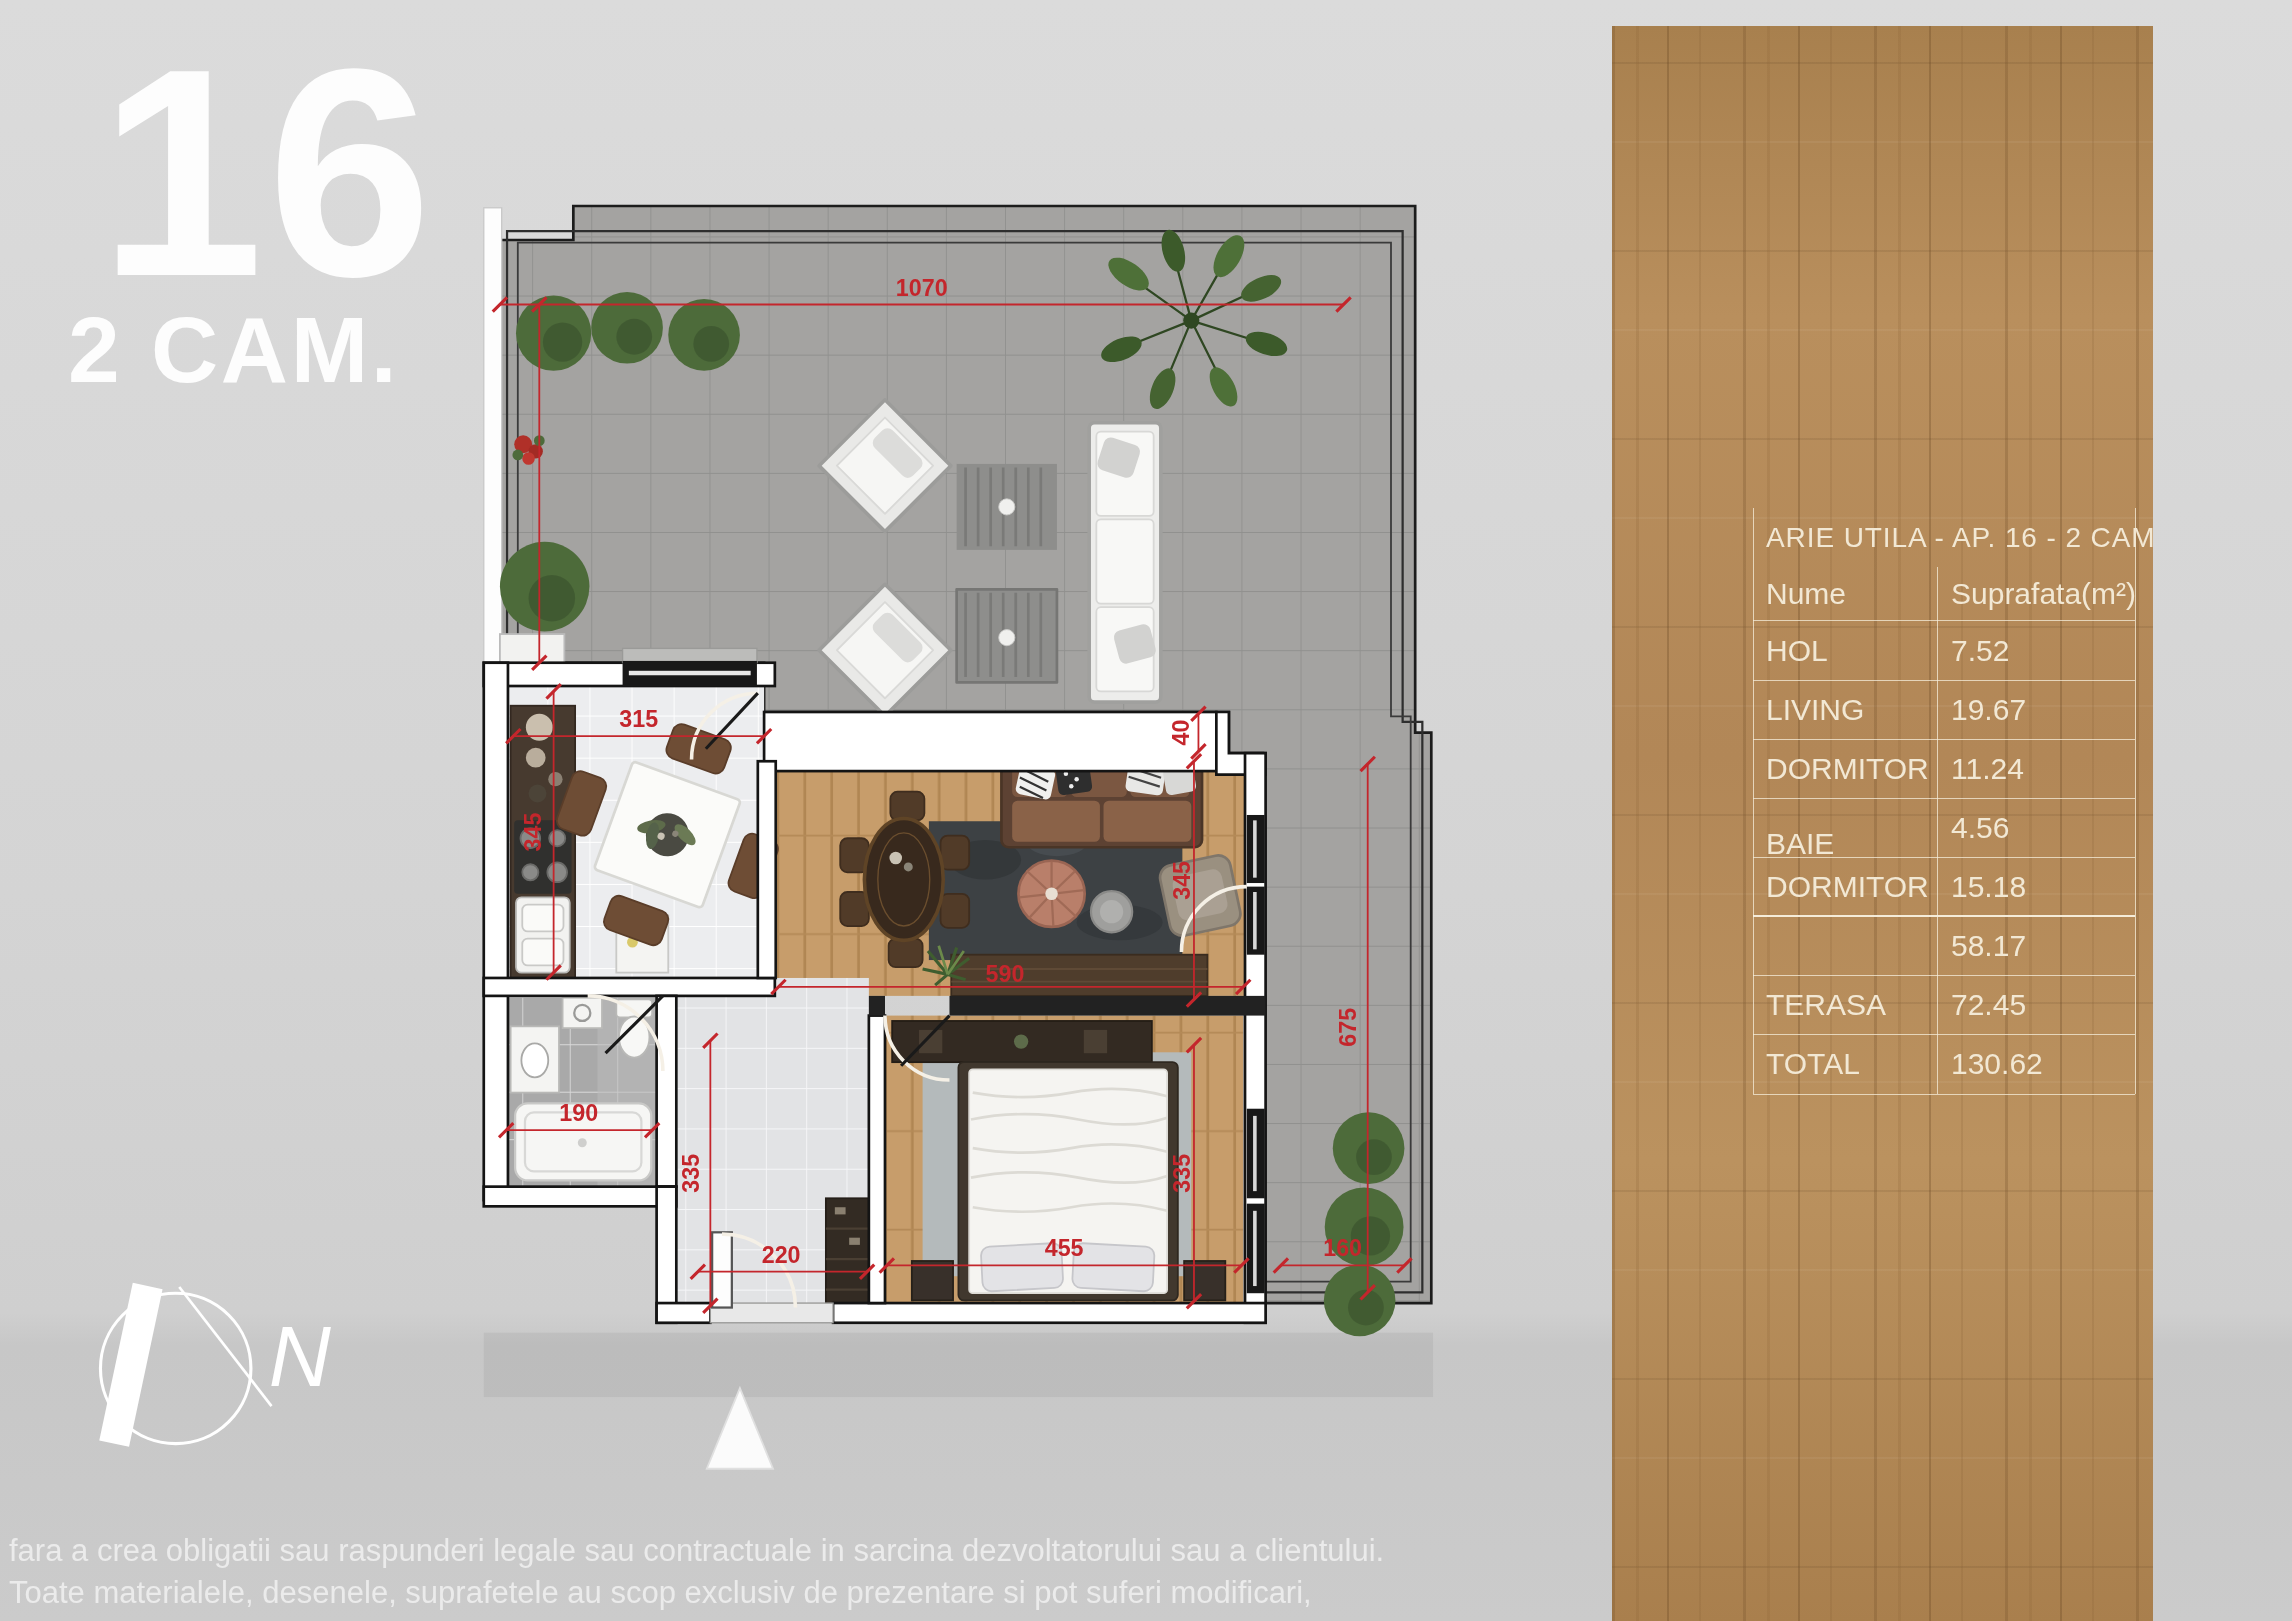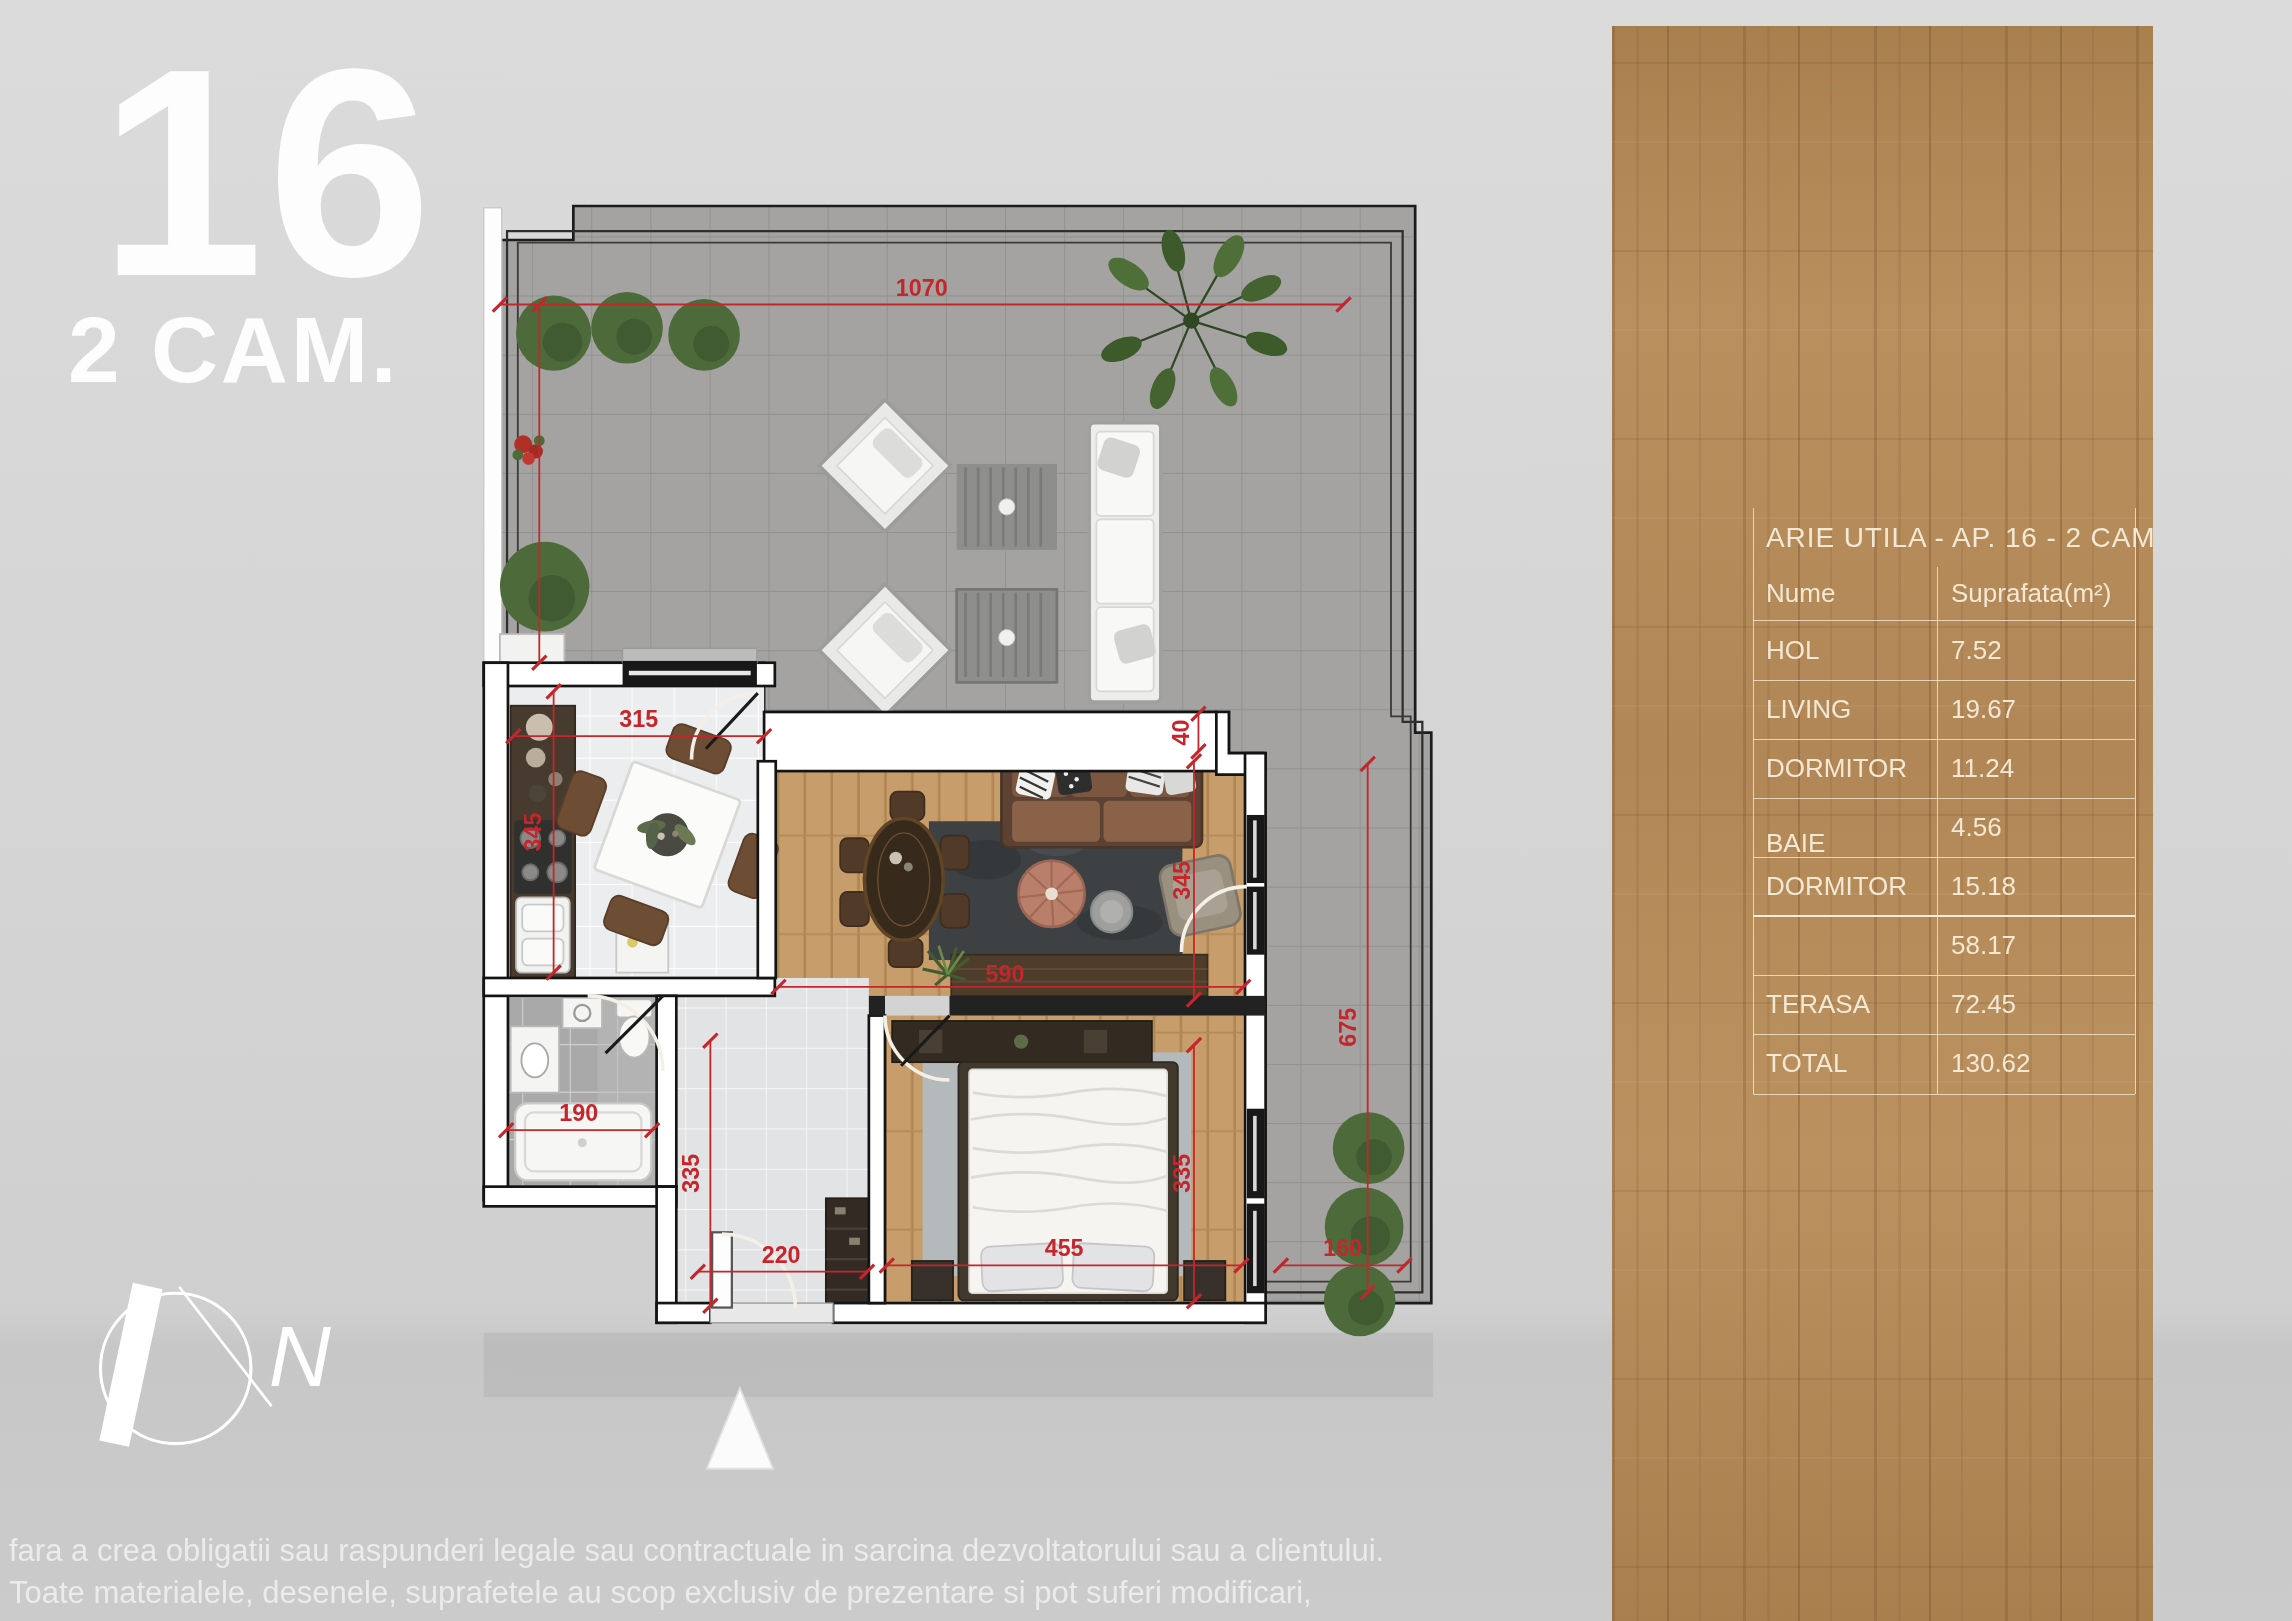--- a/index.html
+++ b/index.html
@@ -16,21 +16,21 @@
     background:
       repeating-linear-gradient(90deg, rgba(120,84,45,.30) 0 2.7px, rgba(0,0,0,0) 2.7px 24px,
         rgba(140,100,55,.22) 24px 27px, rgba(0,0,0,0) 27px 55px,
         rgba(96,64,30,.28) 55px 57px, rgba(0,0,0,0) 57px 87px,
         rgba(130,92,50,.18) 87px 89px, rgba(0,0,0,0) 89px 131px),
       repeating-linear-gradient(0deg, rgba(255,255,255,.05) 0 1.8px, rgba(0,0,0,0) 1.8px 79px,
         rgba(60,38,16,.10) 79px 81px, rgba(0,0,0,0) 81px 188px),
       linear-gradient(180deg,#a8804e 0%,#b98f5d 18%,#b28757 45%,#bb925f 70%,#a87e4c 100%); margin-top: 26px;}
   .tline{position:absolute;background:rgba(246,238,219,.75);}
   .tline.thick{background:rgba(249,241,224,.95);}
-  .tcell{position:absolute;color:#f2e8d4;font-size:26px;line-height:59px;height:59px;white-space:nowrap;}
+  .tcell{position:absolute;color:#f2e8d4;font-size:30px;line-height:59px;height:59px;white-space:nowrap;}
   .ttitle{position:absolute;color:#f2e8d4;font-size:28px;line-height:59px;white-space:nowrap;letter-spacing:0.9px;}
 </style>
 </head>
 <body>
 
 <div class="stage">
 
 <svg width="2293" height="1621" viewBox="0 0 2560 1810" style="position:absolute;left:0;top:0">
   <defs>
     <pattern id="pav" width="66" height="66" patternUnits="userSpaceOnUse">

